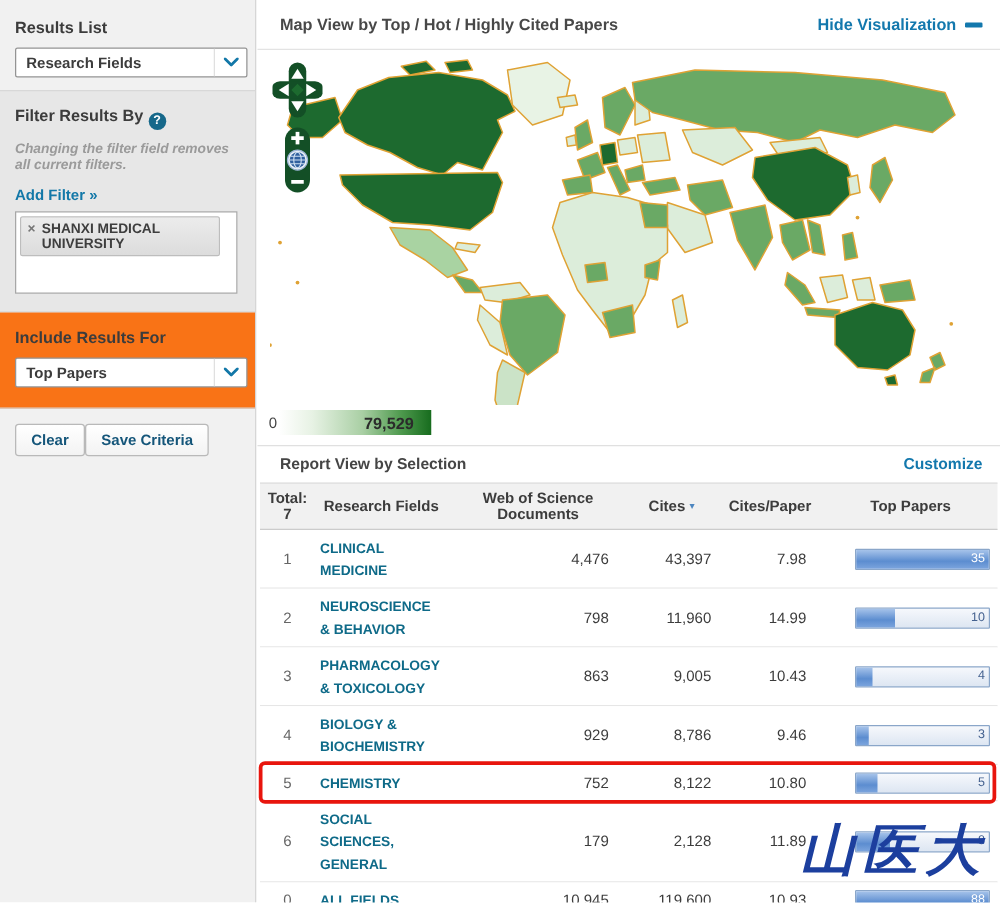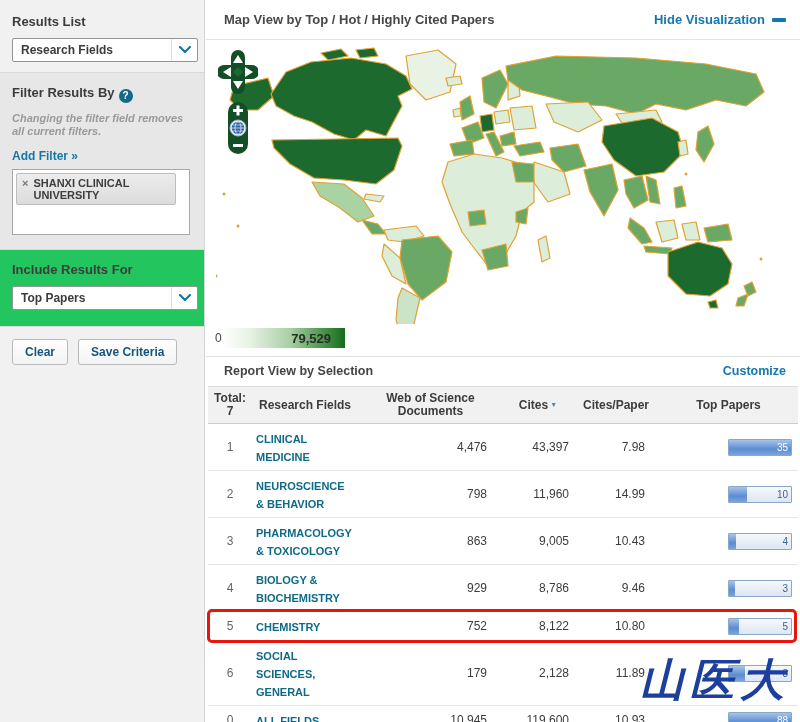--- a/index.html
+++ b/index.html
@@ -14,22 +14,22 @@
   .select .sel-val { font-size:12px; font-weight:bold; color:#3c3c3c; }
   .select .chev { width:26px; height:22px; display:flex; align-items:center; justify-content:center; border-left:1px solid #e0e0e0; }
   .sb-filter { margin-top:8px; background:#e7e7e7; border-top:1px solid #d8d8d8; border-bottom:1px solid #d8d8d8; padding:12px 10px 14px 12px; }
   .help { display:inline-flex; width:14px; height:14px; border-radius:50%; background:#16688a; color:#fff; font-size:10px; font-weight:bold; align-items:center; justify-content:center; vertical-align:-2px; margin-left:4px; cursor:pointer; }
   .note { font-size:11px; font-style:italic; font-weight:bold; color:#9a9a9a; line-height:13px; margin:8px 2px 8px 0; }
   .addfilter { font-size:12px; font-weight:bold; color:#1378a8; text-decoration:none; display:inline-block; margin-bottom:6px; cursor:pointer; }
   .filterbox { background:#fff; border:1px solid #a7a7a7; width:178px; height:66px; padding:3px; }
   .chip { display:flex; gap:5px; background:linear-gradient(#ececec,#dcdcdc); border:1px solid #bdbdbd; border-radius:2px; padding:3px 5px; width:160px; }
   .chip .x { color:#777; font-size:11px; font-weight:bold; cursor:pointer; line-height:12px; }
   .chip .chip-label { font-size:11px; font-weight:bold; color:#3e3e3e; line-height:12px; }
-  .sb-include { background:#22c55e; border-bottom:1px solid #d8d8d8; padding:12px 10px 16px 12px; }
-  .sb-buttons { padding:12px 10px 0 12px; display:flex; gap:10px; }
+  .sb-include { background:#f97316; border-bottom:1px solid #d8d8d8; padding:12px 10px 16px 12px; }
+  .sb-buttons { padding:12px 10px 0 12px; display:flex; }
   .btn { background:linear-gradient(#ffffff,#f3f3f3); border:1px solid #b9b9b9; border-radius:3px; font-family:"Liberation Sans",sans-serif; font-size:12px; font-weight:bold; color:#15567a; padding:5px 12px; cursor:pointer; }
 
   
   .main { position:absolute; left:206px; top:0; width:594px; height:722px; background:#fff; }
   .map-header { height:40px; display:flex; align-items:center; justify-content:space-between; padding:0 14px 0 18px; border-bottom:1px solid #e3e3e3; }
   .map-title { font-size:13px; font-weight:bold; color:#484848; }
   .hide-link { display:flex; align-items:center; gap:7px; font-size:13px; font-weight:bold; color:#1378ad; text-decoration:none; cursor:pointer; }
   .minus-icon { display:inline-block; width:14px; height:4px; background:#1378ad; border-radius:1px; }
 
   .map-area { position:relative; height:316px; }
@@ -56,21 +56,21 @@
   .c.cites { width:70px; text-align:right; padding-right:4px; flex:none; }
   .c.cpp   { width:86px; text-align:right; padding-right:14px; flex:none; }
   .c.barcell { flex:1; }
   .thead .c.docs, .thead .c.cites, .thead .c.cpp { text-align:center; padding-right:4px; }
   .th-cites { color:#4d86c0; cursor:pointer; }
   .sort-arrow { font-size:7px; color:#4d86c0; vertical-align:2px; margin-left:2px; }
   .trow { border-bottom:1px solid #e6e6e6; background:#fff; }
   .trow .rank { font-size:12px; color:#666; }
   .trow .docs, .trow .cites, .trow .cpp { font-size:12px; color:#3c3c3c; }
   .field a { font-size:11px; font-weight:bold; color:#0e6a88; text-decoration:none; line-height:12px; text-transform:uppercase; overflow-wrap:anywhere; cursor:pointer;margin-top:32px; }
-  .bar { position:relative; width:64px; height:17px; margin-left:auto; margin-right:2px; border:1px solid #8aa6c9; background:linear-gradient(#f6f8fc,#dde6f2); border-radius:1px; }
+  .bar { position:relative; width:108px; height:17px; margin-left:auto; margin-right:2px; border:1px solid #8aa6c9; background:linear-gradient(#f6f8fc,#dde6f2); border-radius:1px; }
   .fill { height:100%; background:linear-gradient(#a6c3ea,#5c8dd0 60%,#7ba4dd); }
   .barnum { position:absolute; right:3px; top:50%; transform:translateY(-50%); font-size:10px; color:#44618f; }
   .barnum.inside { color:#fff; }
   .trow.hl { position:relative; }
   .trow.hl::after { content:''; position:absolute; left:-1px; right:1px; top:-3px; bottom:-3px; border:3px solid #e8150d; border-radius:5px; pointer-events:none; z-index:5; }
 
   .watermark { position:absolute; right:10px; bottom:12px; font-size:44px; font-weight:bold; font-style:italic; color:#1c3f9e; letter-spacing:6px; font-family:"DejaVu Sans",sans-serif; }
 </style>
 </head>
 <body>
@@ -92,21 +92,21 @@
 
     <section class="sb-filter">
       <div class="sb-head">
         <span>Filter Results By</span><span class="help">?</span>
       </div>
       <div class="note">Changing the filter field removes all current filters.</div>
       <a class="addfilter">Add Filter »</a>
       <div class="filterbox">
         <div class="chip">
           <span class="x">×</span>
-          <span class="chip-label">SHANXI CLINICAL UNIVERSITY</span>
+          <span class="chip-label">SHANXI MEDICAL UNIVERSITY</span>
         </div>
       </div>
     </section>
 
     <section class="sb-include">
       <div class="sb-head">Include Results For</div>
       <div class="select">
         <span class="sel-val">Top Papers</span>
         <span class="chev">
           <svg width="12" height="8" viewBox="0 0 12 8">

